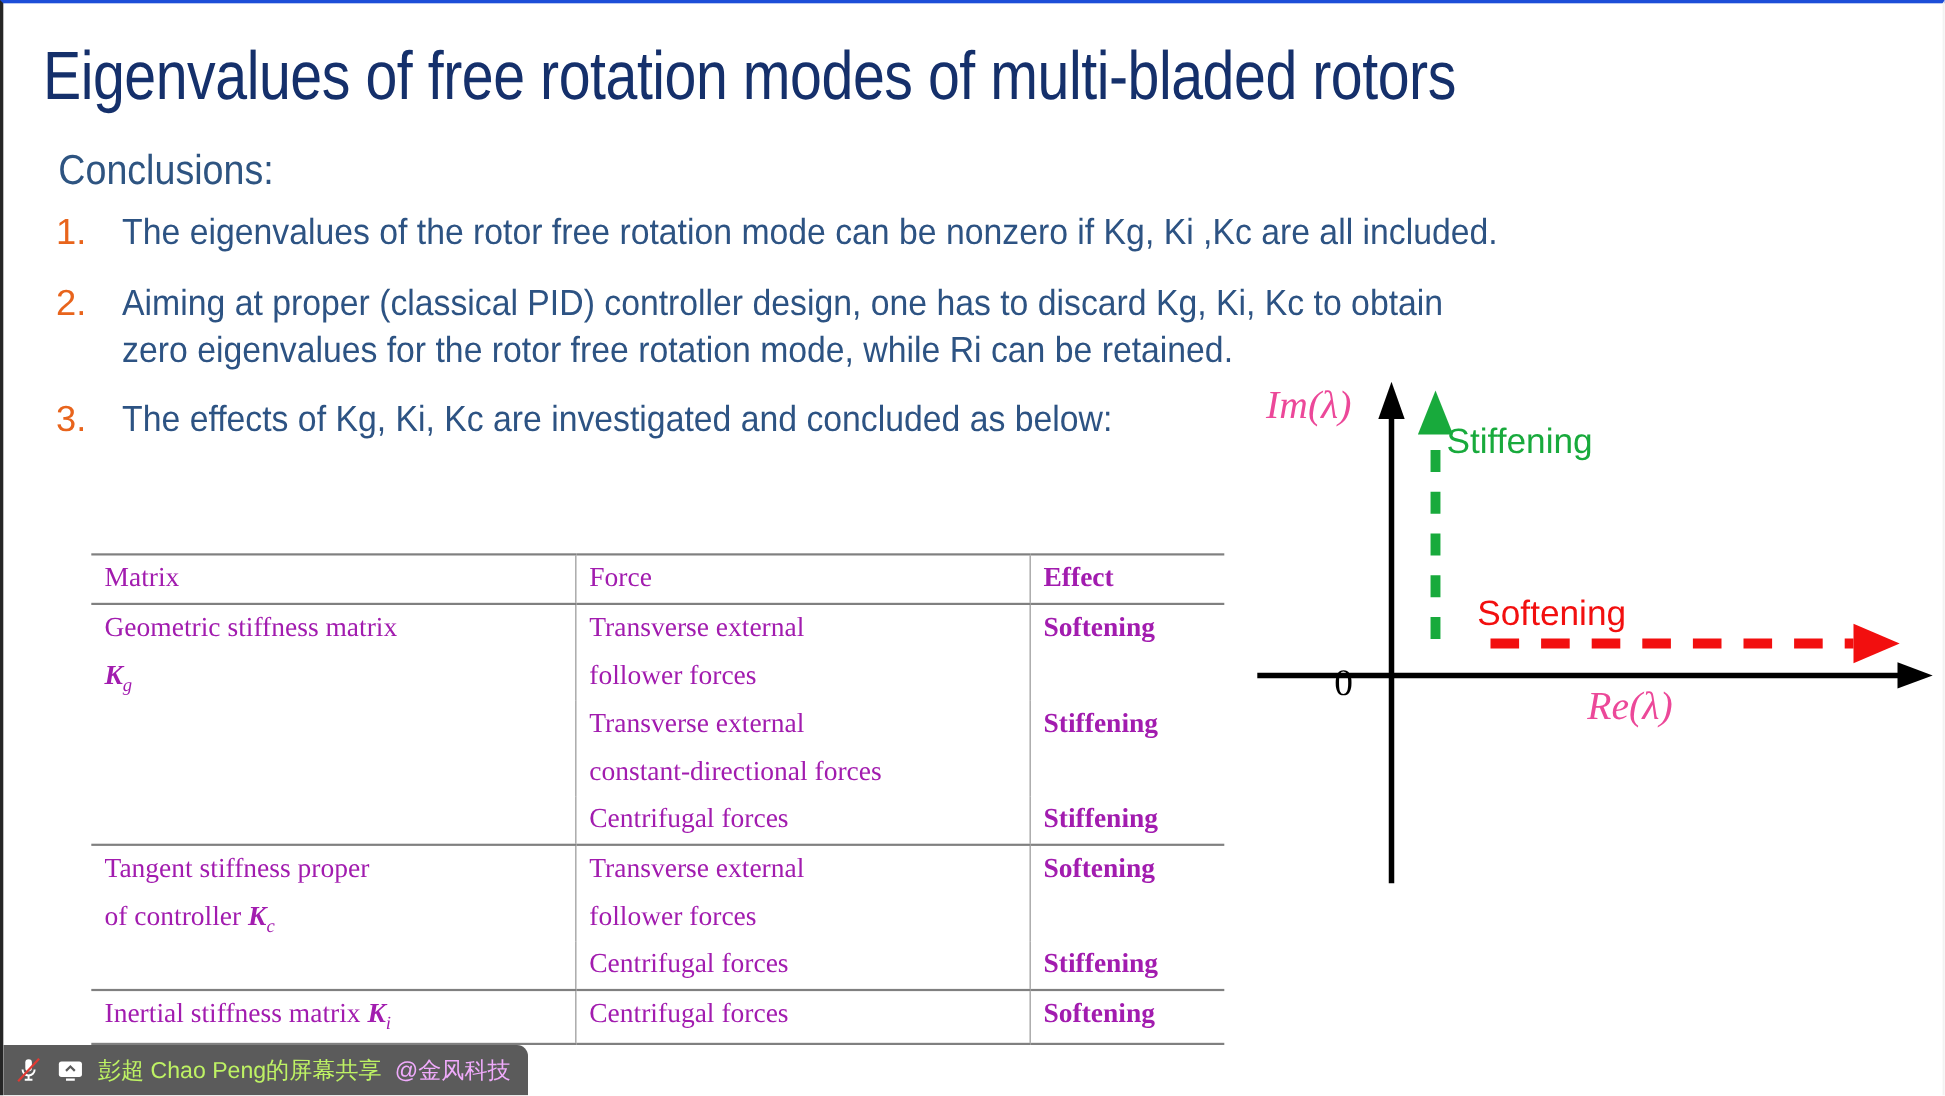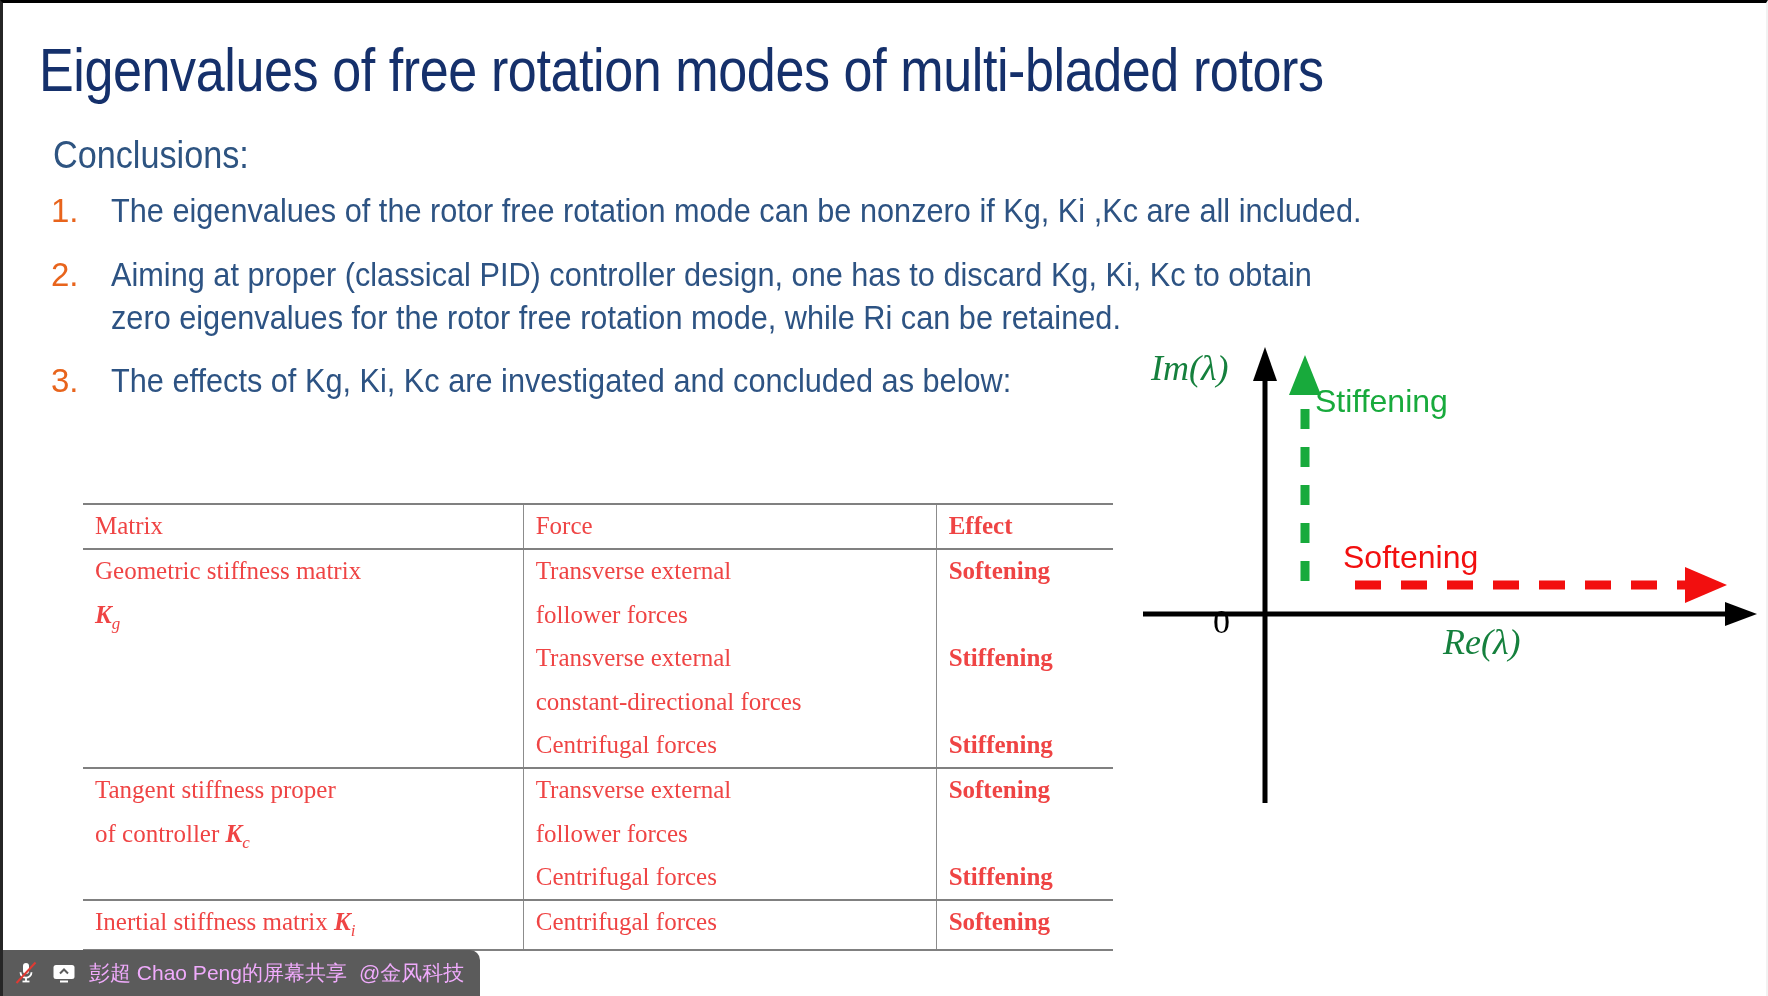--- a/index.html
+++ b/index.html
@@ -10,21 +10,21 @@
   body {
     font-family: "Liberation Sans", sans-serif;
   }
   #slide {
     position: relative;
     width: 1768px;
     height: 996px;
     background: #ffffff;
     overflow: hidden;
     box-sizing: border-box;
-    border-top: 3px solid #000000;
+    border-top: 3px solid #1d4ed8;
     border-left: 3px solid #262626;
     border-right: 2px solid #f2f2f2;
   }
 
   
   #slide-title {
     position: absolute;
     left: 36px;
     top: 30px;
     width: 1660px;
@@ -82,21 +82,21 @@
 
   
   #effect-table {
     position: absolute;
     left: 80px;
     top: 500px;
     width: 1030px;
     border-collapse: collapse;
     font-family: "Liberation Serif", serif;
     font-size: 25px;
-    color: #ef4444;
+    color: #a21caf;
   }
   #effect-table td, #effect-table th {
     vertical-align: top;
     text-align: left;
     font-weight: normal;
     padding: 7px 12px 8px 12px;
   }
   #effect-table .col-matrix { width: 452px; }
   #effect-table .col-force  { width: 420px; border-left: 1.5px solid #8c8c8c; }
   #effect-table .col-effect { width: 158px; border-left: 1.5px solid #8c8c8c; font-weight: bold; }
@@ -123,21 +123,21 @@
     top: 330px;
     width: 620px;
     height: 520px;
   }
   #diagram svg { display: block; }
   .axis-label {
     position: absolute;
     font-family: "Liberation Serif", serif;
     font-style: italic;
     font-size: 36px;
-    color: #15803d;
+    color: #ec4899;
   }
   #label-im { left: 8px;  top: 14px; }
   #label-re { left: 300px; top: 288px; font-family: Liberation Serif, serif; }
   #label-zero {
     position: absolute;
     left: 70px;
     top: 270px;
     font-family: "Liberation Serif", serif;
     font-size: 34px;
     color: #000000;
@@ -164,21 +164,21 @@
     border-top-right-radius: 10px;
     color: #ffffff;
     font-size: 21px;
     font-family: "Liberation Sans", sans-serif;
   }
   #share-bar .bar-icon {
     width: 26px;
     height: 26px;
     flex: 0 0 26px;
   }
-  #share-owner { color: #f0abfc; white-space: nowrap; }
+  #share-owner { color: #bef264; white-space: nowrap; }
   #share-org   { color: #f0abfc; white-space: nowrap; }
 </style>
 </head>
 <body>
 
 <div id="slide">
 
   <div id="slide-title">Eigenvalues of free rotation modes of multi-bladed rotors</div>
 
   <div id="conclusions-heading">Conclusions:</div>

